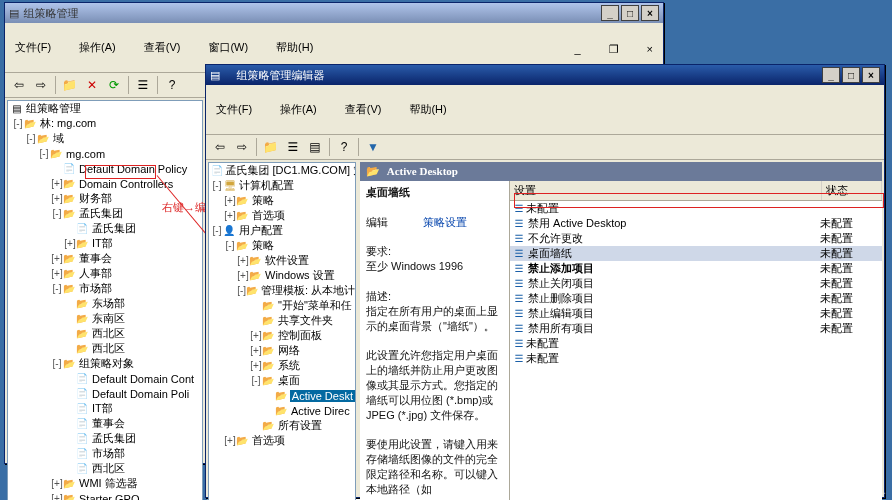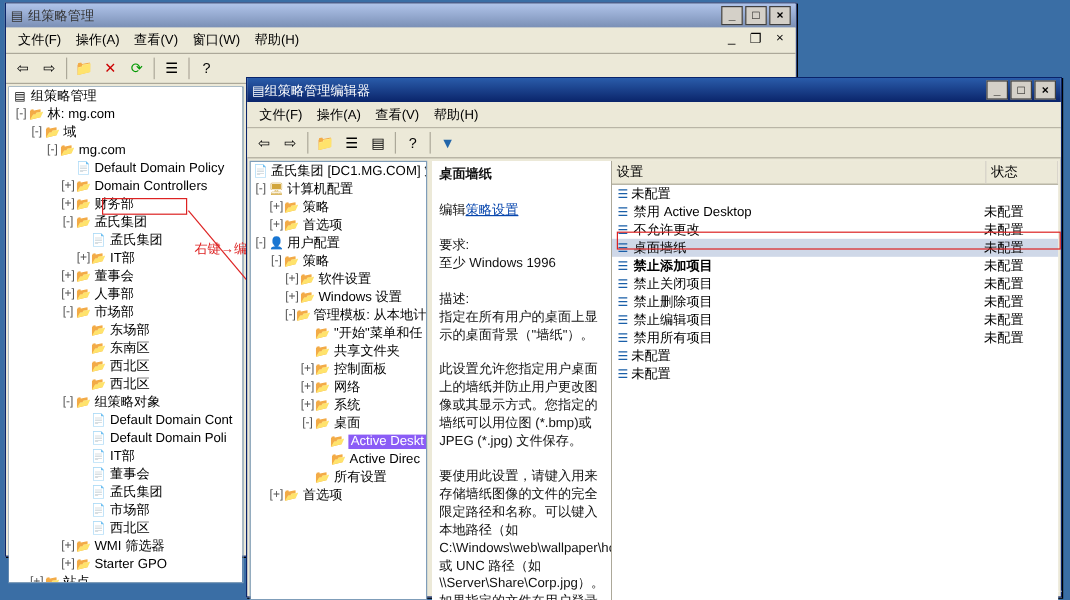--- a/index.html
+++ b/index.html
@@ -2,21 +2,21 @@
 <html><head>
 <meta charset="utf-8">
 <style>
   * { box-sizing: border-box; font-family: "Microsoft YaHei", SimSun, Tahoma, sans-serif; }
   body { margin:0; background:#3a6ea5; width:892px; height:500px; position:relative; overflow:hidden; font-size:11px;}
   .win { position:absolute; background:#ece9d8; border:1px solid #0a246a; box-shadow:1px 1px 0 #000;}
   .titlebar { height:20px; background:linear-gradient(#2a5caa,#0a246a); color:#fff; display:flex; align-items:center; padding:0 4px; font-size:11px;}
   .titlebar.light { background:linear-gradient(#b0c4ea,#7a8fb5); color:#333;}
   .titlebar .spacer{flex:1;}
   .titlebar .winbtn{width:18px;height:16px;background:#d4d0c8;border:1px solid #404040;display:inline-flex;align-items:center;justify-content:center;margin-left:2px;color:#000;font-size:10px;font-weight:bold;cursor:default;}
-  .menubar{background:#ece9d8;padding:2px 6px;font-size:11px;display:flex;gap:4px;border-bottom:1px solid #aca899;}
+  .menubar{background:#ece9d8;padding:16px 6px;font-size:11px;display:flex;gap:20px;border-bottom:1px solid #aca899;align-items:flex-end;}
   .menubar span{padding:1px 4px;}
   .toolbar{background:#ece9d8;padding:2px 4px;border-bottom:1px solid #aca899;display:flex;gap:2px;align-items:center;}
   .tb-btn{width:20px;height:20px;border:1px solid transparent;display:flex;align-items:center;justify-content:center;font-size:12px;}
   .tb-sep{width:1px;height:18px;background:#aca899;margin:0 2px;}
   .splitter{display:flex;height:calc(100% - 42px);}
   .pane{background:#fff;border:1px solid #7f9db9;overflow:auto;font-size:11px;}
   .tree-row{display:flex;align-items:center;white-space:nowrap;height:15px;}
   .t-ind{display:inline-block;width:12px;text-align:center;color:#555;font-size:10px;}
   .t-ico{width:14px;height:12px;display:inline-flex;align-items:center;justify-content:center;font-size:10px;margin-right:2px;}
   .folder{color:#d2a63c;}
@@ -24,21 +24,21 @@
   .anno{position:absolute;color:#d22;font-size:11px;pointer-events:none;}
   .redline{position:absolute;border-top:1.5px solid #d22;transform-origin:left center;pointer-events:none;}
   .col-header{background:#ece9d8;border-bottom:1px solid #aca899;display:flex;font-size:11px;}
   .col-header div{padding:2px 4px;border-right:1px solid #aca899;}
   .right .col-header div{border-right:1px solid #d4d0c8;}
   .list-row{display:flex;padding:0 2px;height:15px;align-items:center;}
   .list-row.selected{background:#cfd8e8;}
   .list-ico{width:14px;text-align:center;color:#1a5fa8;font-size:10px;}
   .blue-hdr{background:#6b7a99;color:#fff;padding:3px 6px;font-size:11px;}
   .desc{padding:4px 6px;font-size:11px;line-height:1.35;color:#111;}
-  a.l{color:#0645ad;text-decoration:underline;cursor:pointer;}
+  a.l{color:#0645ad;cursor:pointer;margin-left:35px;}
   .watermark{position:absolute;right:6px;bottom:4px;color:rgba(255,255,255,.5);font-size:10px;}
 </style>
 </head>
 <body>
 
 <div class="win" style="left:4px;top:2px;width:660px;height:462px;">
   <div class="titlebar light">
     <span>▤</span>
     <span style="margin-left:4px;">组策略管理</span>
     <span class="spacer"></span>
@@ -215,21 +215,21 @@
   </div>
 </div>
 
 <div class="redbox" style="left:85px;top:165px;width:71px;height:14px;"></div>
 <div class="anno" style="left:162px;top:200px;">右键→编辑</div>
 <div class="redline" style="left:157px;top:175px;width:150px;transform:rotate(50deg);"></div>
 
 <div class="win" style="left:205px;top:64px;width:680px;height:434px;">
   <div class="titlebar">
     <span>▤</span>
-    <span style="margin-left:0;">组策略管理编辑器</span>
+    <span style="margin-left:16px;">组策略管理编辑器</span>
     <span class="spacer"></span>
     <span class="winbtn">_</span>
     <span class="winbtn">□</span>
     <span class="winbtn">×</span>
   </div>
   <div class="menubar">
     <span>文件(F)</span>
     <span>操作(A)</span>
     <span>查看(V)</span>
     <span>帮助(H)</span>
@@ -319,39 +319,43 @@
           <span>系统</span>
         </div>
         <div class="tree-row" style="padding-left: 41px;">
           <span class="t-ind">[-]</span>
           <span class="t-ico folder">📂</span>
           <span>桌面</span>
         </div>
         <div class="tree-row" style="padding-left: 54px;">
           <span class="t-ind"></span>
           <span class="t-ico folder">📂</span>
-          <span style="background: #8b5cf6; color: rgb(255, 255, 255); padding: 0px 2px;">Active Deskt</span>
+          <span style="background: #0369a1; color: rgb(255, 255, 255); padding: 0px 2px;">Active Deskt</span>
         </div>
         <div class="tree-row" style="padding-left: 54px;">
           <span class="t-ind"></span>
           <span class="t-ico folder">📂</span>
           <span>Active Direc</span>
         </div>
         <div class="tree-row" style="padding-left: 41px;">
           <span class="t-ind"></span>
           <span class="t-ico folder">📂</span>
           <span>所有设置</span>
         </div>
         <div class="tree-row" style="padding-left: 15px;">
           <span class="t-ind">[+]</span>
           <span class="t-ico folder">📂</span>
           <span>首选项</span>
         </div>
       </div>
     <div style="flex:1;margin:2px;display:flex;flex-direction:column;">
+      <div class="blue-hdr">
+        <span>📂</span>
+        <b style="margin-left:4px;font-family:Tahoma;">Active Desktop</b>
+      </div>
       <div style="flex:1;display:flex;overflow:hidden;">
 
         <div class="pane" style="width:150px;border:none;border-right:1px solid #aca899;overflow:auto;">
           <div class="desc">
             <b>桌面墙纸</b><br><br>
             编辑<a class="l">策略设置</a><br><br>
             <span>要求:</span><br>
             <span>至少 Windows 1996</span><br><br>
             <span>描述:</span><br>
             <span>指定在所有用户的桌面上显示的桌面背景（"墙纸"）。</span><br><br>

